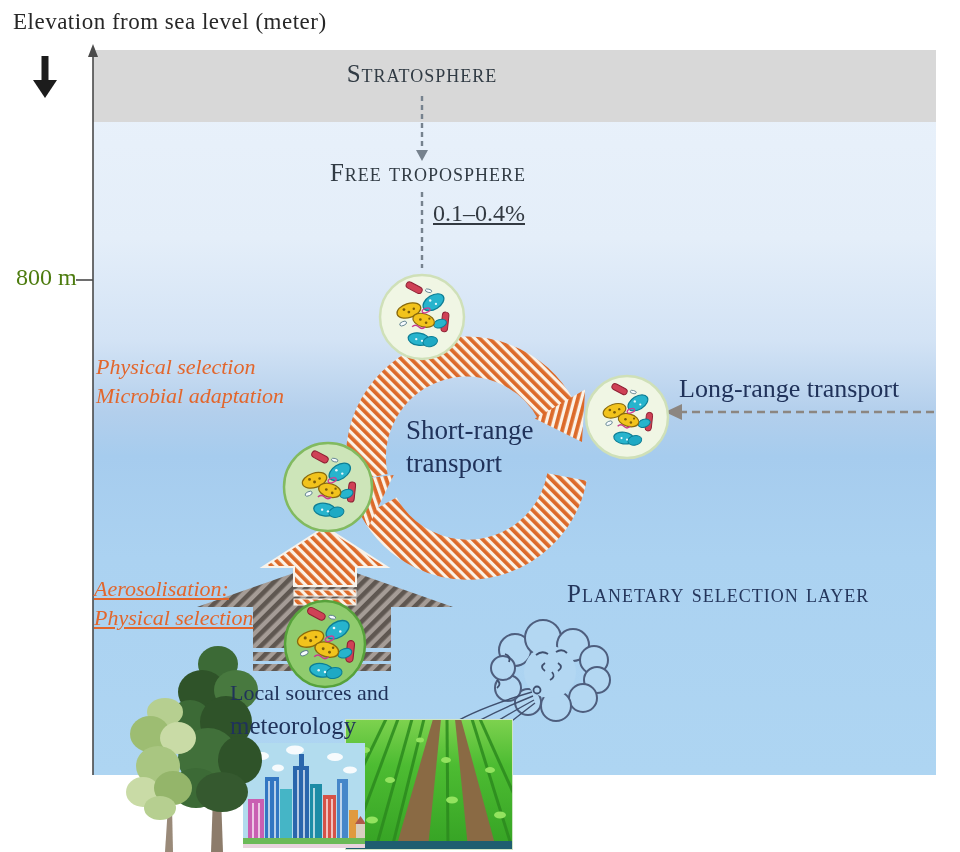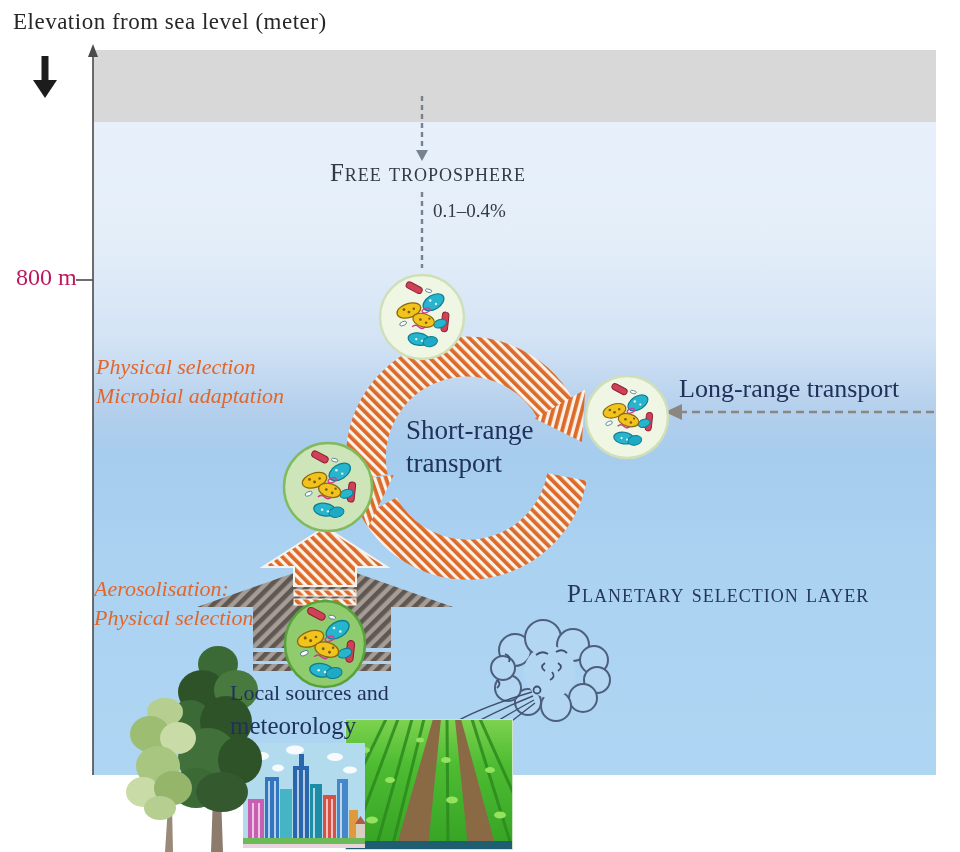--- a/index.html
+++ b/index.html
@@ -4,28 +4,28 @@
 <style>
   html,body{margin:0;padding:0;background:#ffffff;}
   .stage{position:relative;width:936px;height:852px;overflow:hidden;background:#ffffff;
          font-family:"Liberation Serif","DejaVu Serif",serif;}
   .panel{position:absolute;left:93px;top:50px;width:854px;height:725px;
          background:linear-gradient(to bottom,#eaf2fb 0%,#e4eef9 26%,#d3e3f5 40%,#b3cfec 50%,#a6ccee 56%,#abd2f1 70%,#aed5f2 100%);}
   .band{position:absolute;left:93px;top:50px;width:854px;height:72px;background:#d8d8d8;}
   .art{position:absolute;left:0;top:0;z-index:3;}
   .txt{position:absolute;z-index:4;white-space:nowrap;}
   .title{left:13px;top:9px;font-size:23px;color:#272727;letter-spacing:.5px;}
-  .tick-label{left:16px;top:264px;font-size:24px;color:#be185d;}
+  .tick-label{left:16px;top:264px;font-size:24px;color:#4d7c0f;}
   .caps{font-variant:small-caps;letter-spacing:1px;}
   .strat{left:296px;top:60px;width:252px;text-align:center;font-size:25px;color:#313b44;}
   .freet{left:298px;top:159px;width:260px;text-align:center;font-size:25px;color:#313b44;}
-  .pct{left:433px;top:200px;font-size:19px;color:#333a42;}
+  .pct{left:433px;top:200px;font-size:24px;color:#333a42;text-decoration:underline;}
   .orange{font-style:italic;color:#e2662c;font-size:22px;line-height:29px;}
   .aerial{left:96px;top:352px;}
-  .aero{left:94px;top:574px;}
+  .aero{left:94px;top:574px;text-decoration:underline;}
   .navy{color:#20325a;}
   .short1{left:406px;top:415px;font-size:27px;}
   .short2{left:406px;top:448px;font-size:27px;}
   .longr{left:671px;top:374px;font-size:26px;margin-left:8px;}
   .pbl{left:567px;top:580px;font-size:25px;color:#24365c;}
   .local1{left:230px;top:680px;font-size:22px;}
   .local2{left:230px;top:712px;font-size:25px;}
 </style>
 </head>
 <body>
@@ -256,20 +256,21 @@
       <line x1="76" y1="280" x2="93" y2="280" stroke="#4a4a4a" stroke-width="1.6"></line>
     </g>
     <g>
       <line x1="45" y1="56" x2="45" y2="82" stroke="#1c1c1c" stroke-width="7"></line>
       <polygon points="33,80 57,80 45,98" fill="#1c1c1c"></polygon>
     </g>
   </svg>
 
   <div class="txt title">Elevation from sea level (meter)</div>
   <div class="txt tick-label">800 m</div>
+  <div class="txt strat caps">Stratosphere</div>
   <div class="txt freet caps">Free troposphere</div>
   <div class="txt pct">0.1–0.4%</div>
 
   <div class="txt aerial orange">
     <div>Physical selection</div>
     <div>Microbial adaptation</div>
   </div>
 
   <div class="txt short1 navy">Short-range</div>
   <div class="txt short2 navy">transport</div>

